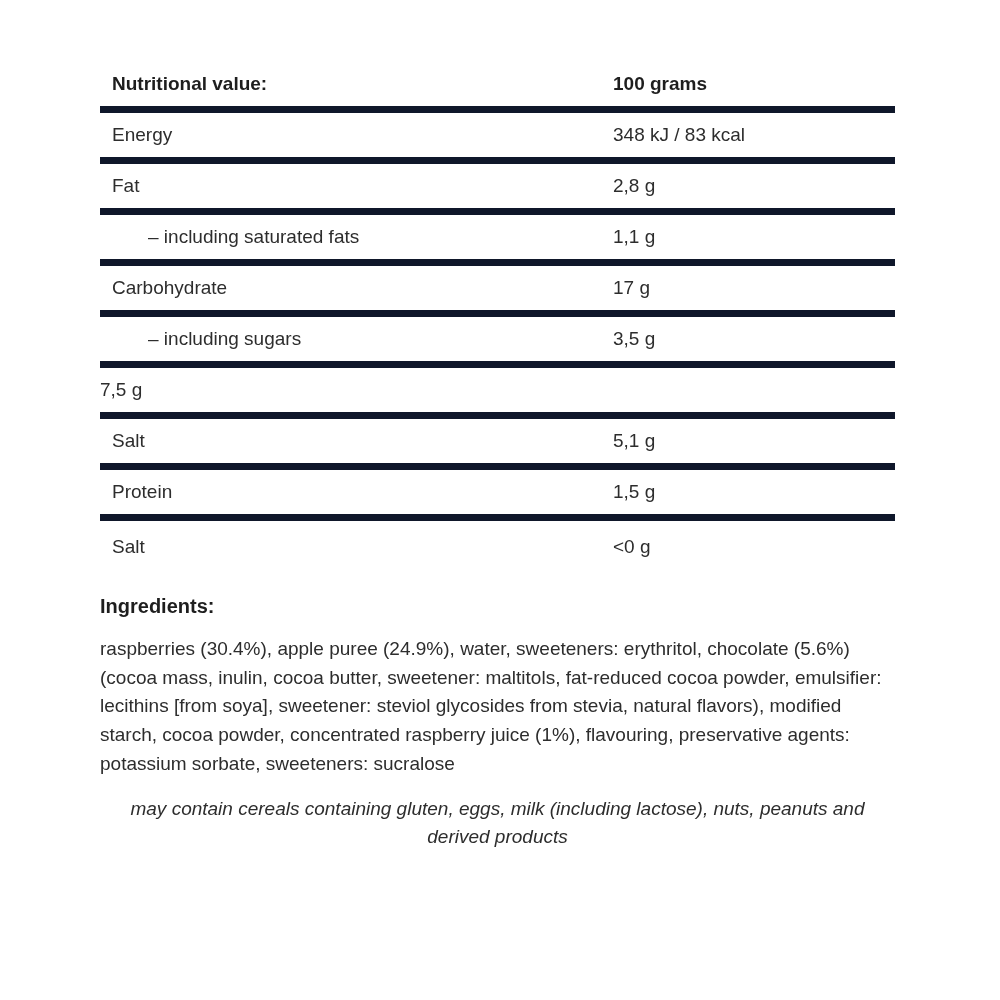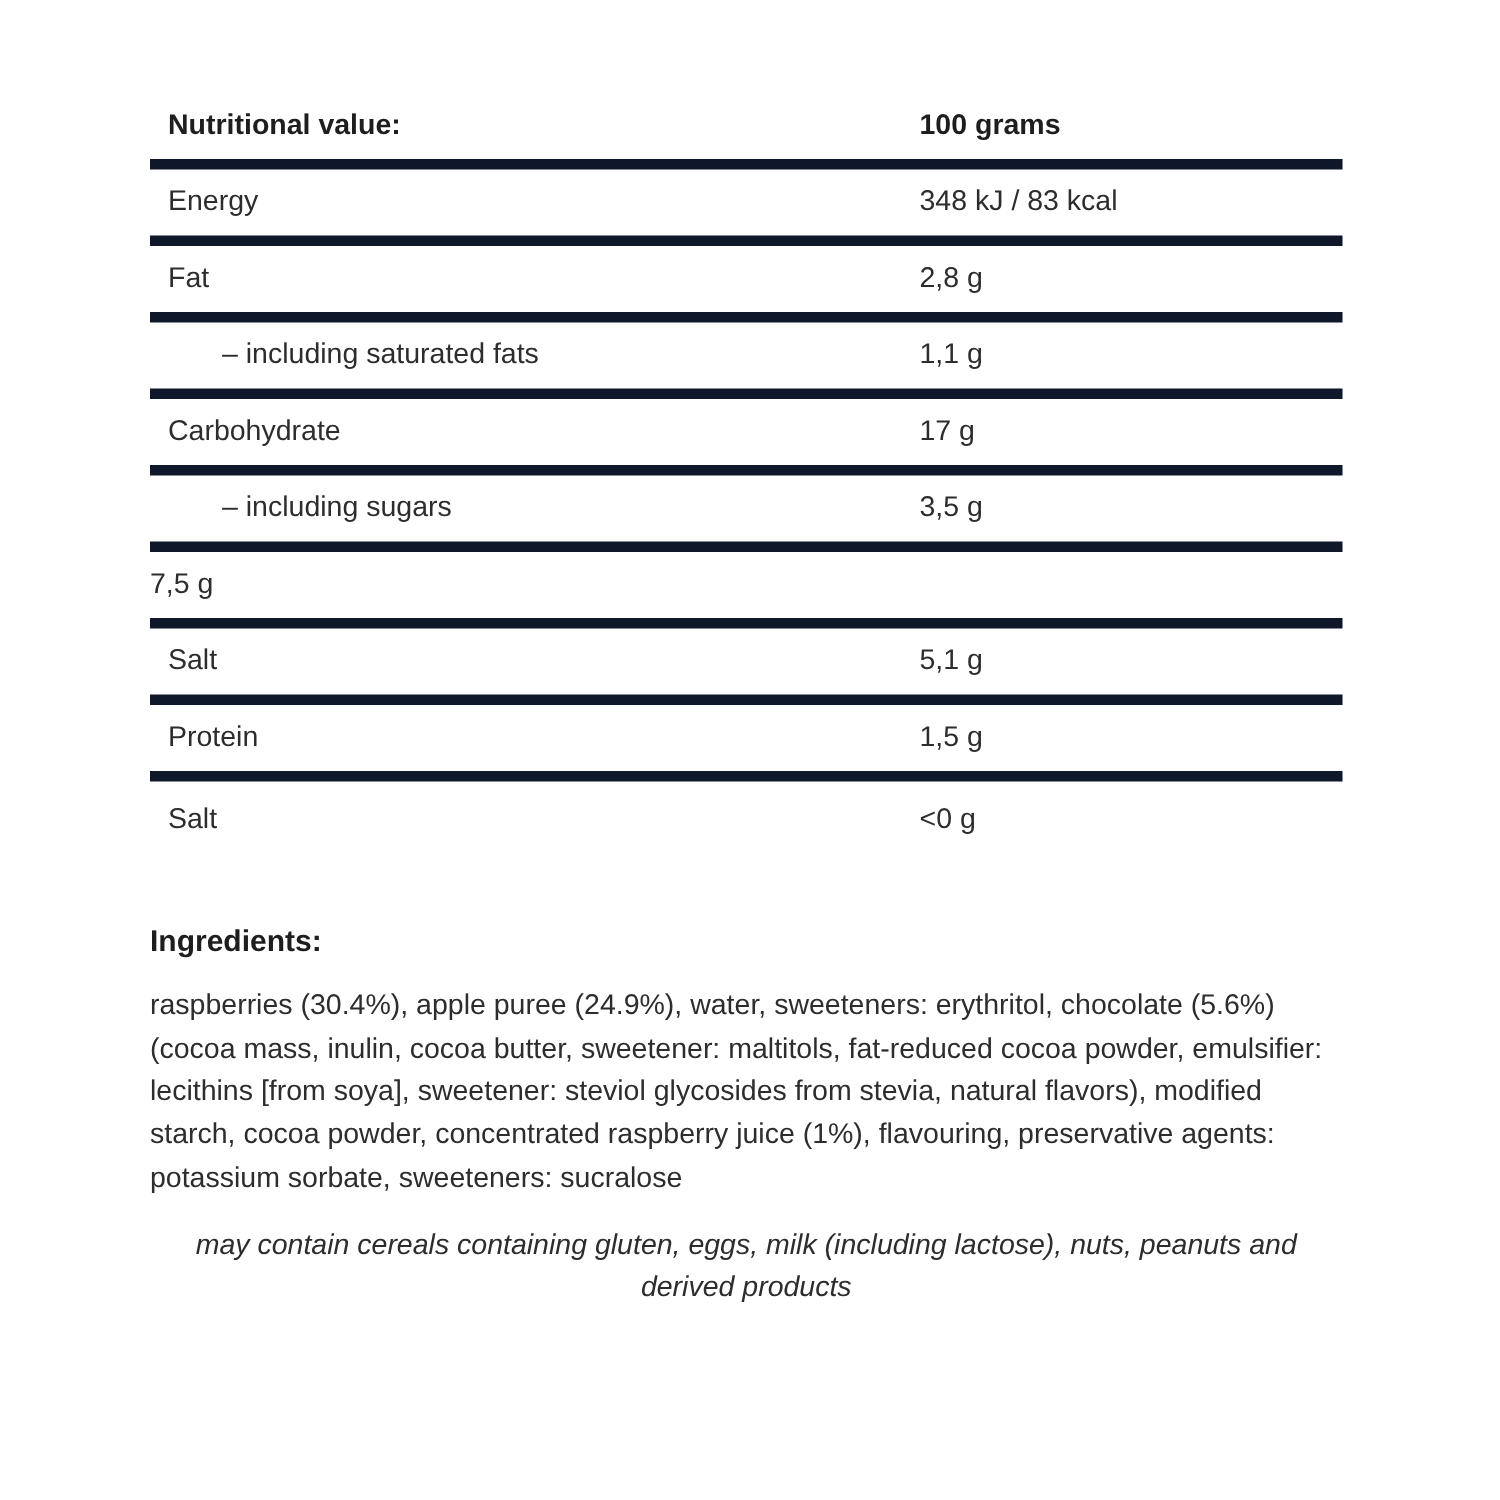--- a/index.html
+++ b/index.html
@@ -45,21 +45,21 @@
     flex: 0 0 513px;
   }
   .nutri-row.indent .cell-label { padding-left: 48px; }
   .cell-value { flex: 1; }
   
   .section-heading {
     font-size: 20px;
     font-weight: bold;
     color: #1e1e1e;
   }
-  .ingredients-heading { margin-top: 45px; }
+  .ingredients-heading { margin-top: 23px; }
   .ingredients-text {
     margin-top: 17px;
     font-size: 19px;
     line-height: 28.7px;
     color: #2d2d2d;
     width: 795px;
   }
   .allergens-heading { margin-top: 24px; }
   .allergens-text {
     margin-top: 16px;

